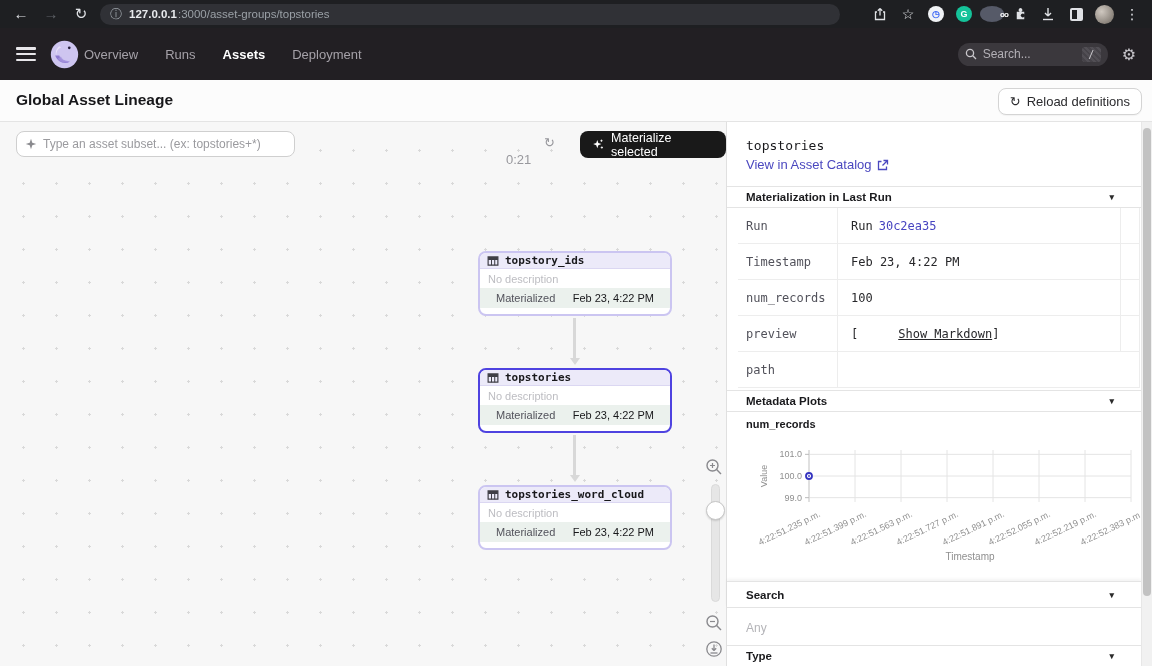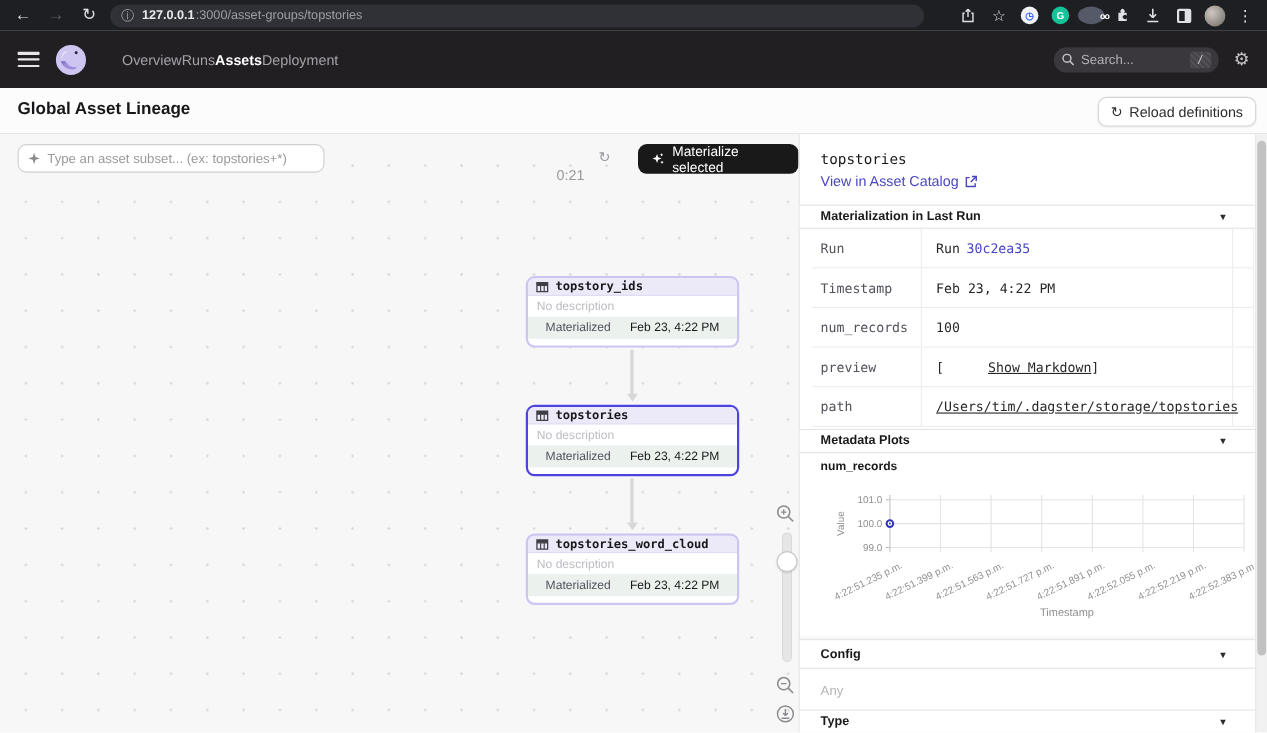--- a/index.html
+++ b/index.html
@@ -22,21 +22,21 @@
   .ext-gram { background:#15c39a; color:#fff; }
   .ext-goggles { background:#565a68; color:#fff; letter-spacing:-1px; font-size:8px;padding-left:24px; }
   .sidebar-box { width:13px; height:13px; border:2px solid #dfe1e5; border-right-width:6px; border-radius:2px; }
   .avatar { width:19px; height:19px; border-radius:50%; background:radial-gradient(circle at 35% 35%, #cfc8c0, #6e675f); }
 
   
   .dagster-nav { position:absolute; top:28px; left:0; width:1152px; height:52px; background:#221f23; display:flex; align-items:center; padding:0 16px; }
   .hamburger { width:20px; height:14px; display:flex; flex-direction:column; justify-content:space-between; cursor:pointer; }
   .hamburger span { display:block; height:2.5px; background:#e8e6ea; border-radius:1px; }
   .logo { margin-left:14px; width:29px; height:29px; }
-  .nav-links { display:flex; margin-left:32px; }
+  .nav-links { display:flex; gap:27px; margin-left:5px; }
   .nav-link { color:#a5a1a8; font-size:13px; cursor:pointer; }
   .nav-link.active { color:#fff; font-weight:700; }
   .search-pill { margin-left:auto; width:150px; height:23px; background:#3b383d; border-radius:13px; display:flex; align-items:center; padding:0 7px; gap:6px; }
   .search-pill input { background:transparent; border:none; outline:none; color:#c9c6cb; font-size:12px; width:80px; font-family:"Liberation Sans",sans-serif; }
   .search-pill input::placeholder { color:#b3b0b6; }
   .slash-badge { margin-left:auto; width:19px; height:15px; border-radius:3px; background:repeating-linear-gradient(45deg,#524f55 0 2px,#464349 2px 4px); color:#cfcdd1; font-size:10px; display:flex; align-items:center; justify-content:center; }
   .gear { margin-left:14px; color:#c5c3c8; font-size:16px; cursor:pointer; }
 
   
   .page-header { position:absolute; top:80px; left:0; width:1152px; height:42px; background:#fcfcfc; border-bottom:1px solid #e4e4e4; }
@@ -310,28 +310,20 @@
     <div class="mrow">
       <div class="mlabel">preview</div>
       <div class="mvalue" style="gap:0">
           <span>[</span>
           <span class="showmd">Show Markdown</span>
           <span>]</span>
         </div>
     </div>
     <div class="mrow">
       <div class="mlabel">path</div>
-      <div class="mvalue">
-          <a class="pathlink">/Users/tim/.dagster/storage/topstories</a>
-        <svg class="ic" width="12" height="13" viewBox="0 0 12 13">
-            <rect x="3.5" y="1" width="7.5" height="9" rx="1" fill="none" stroke="#6a6a6e" stroke-width="1.2"></rect>
-            <path d="M5.5 3.5h3.5M5.5 5.5h3.5M5.5 7.5h2" stroke="#6a6a6e" stroke-width="1"></path>
-            <path d="M1.5 3.5v8.5h7" fill="none" stroke="#6a6a6e" stroke-width="1.2"></path>
-          </svg>
-      </div>
     </div>
   </div>
 
   <div class="section-head" style="top:268px">
     <span>Metadata Plots</span>
     <span class="caret">▾</span>
   </div>
 
   <div class="plot-name">num_records</div>
   <div id="metadata-chart"><svg width="406" height="132">
@@ -361,21 +353,21 @@
         <text transform="translate(316,78) rotate(-26)" text-anchor="end" fill="#8f8f8f" font-size="9">4:22:52.055 p.m.</text>
         <text transform="translate(362,78) rotate(-26)" text-anchor="end" fill="#8f8f8f" font-size="9">4:22:52.219 p.m.</text>
         <text transform="translate(408,78) rotate(-26)" text-anchor="end" fill="#8f8f8f" font-size="9">4:22:52.383 p.m.</text>
         <circle cx="74" cy="38" r="3" fill="#fff" stroke="#3534c0" stroke-width="1.8"></circle>
         <circle cx="74" cy="38" r="0.9" fill="#3534c0"></circle>
         <text transform="translate(32,38) rotate(-90)" text-anchor="middle" fill="#8f8f8f" font-size="9">Value</text>
         <text x="235" y="122" text-anchor="middle" fill="#8f8f8f" font-size="10">Timestamp</text>
       </svg></div>
 
   <div class="section-head config-head">
-    <span>Config</span>
+    <span>Search</span>
     <span class="caret">▾</span>
   </div>
   <div class="config-any">Any</div>
 
   <div class="section-head type-head">
     <span>Type</span>
     <span class="caret">▾</span>
   </div>
 
   <div class="panel-scroll">

